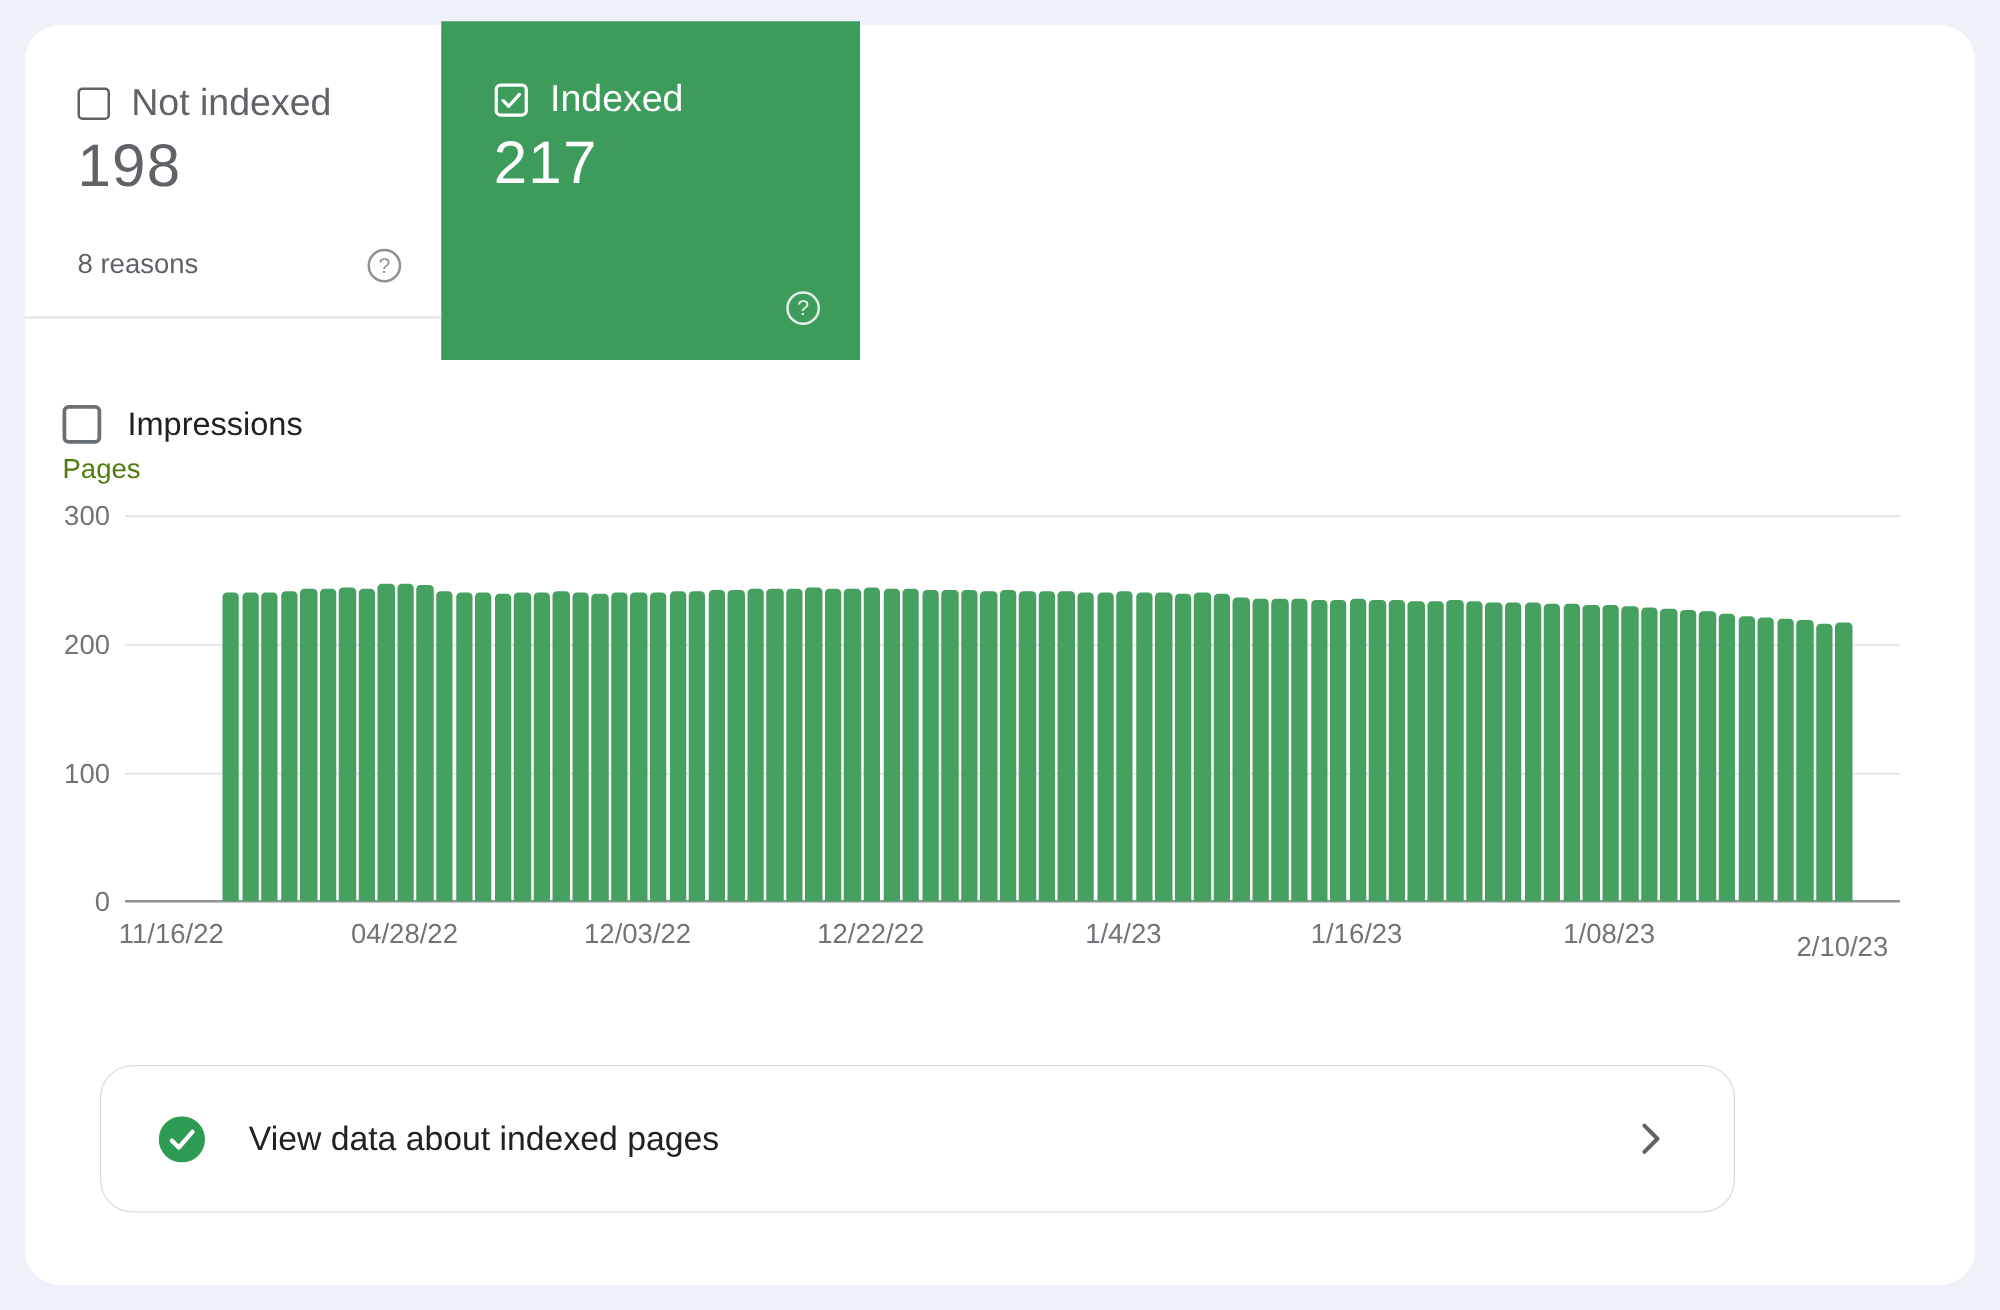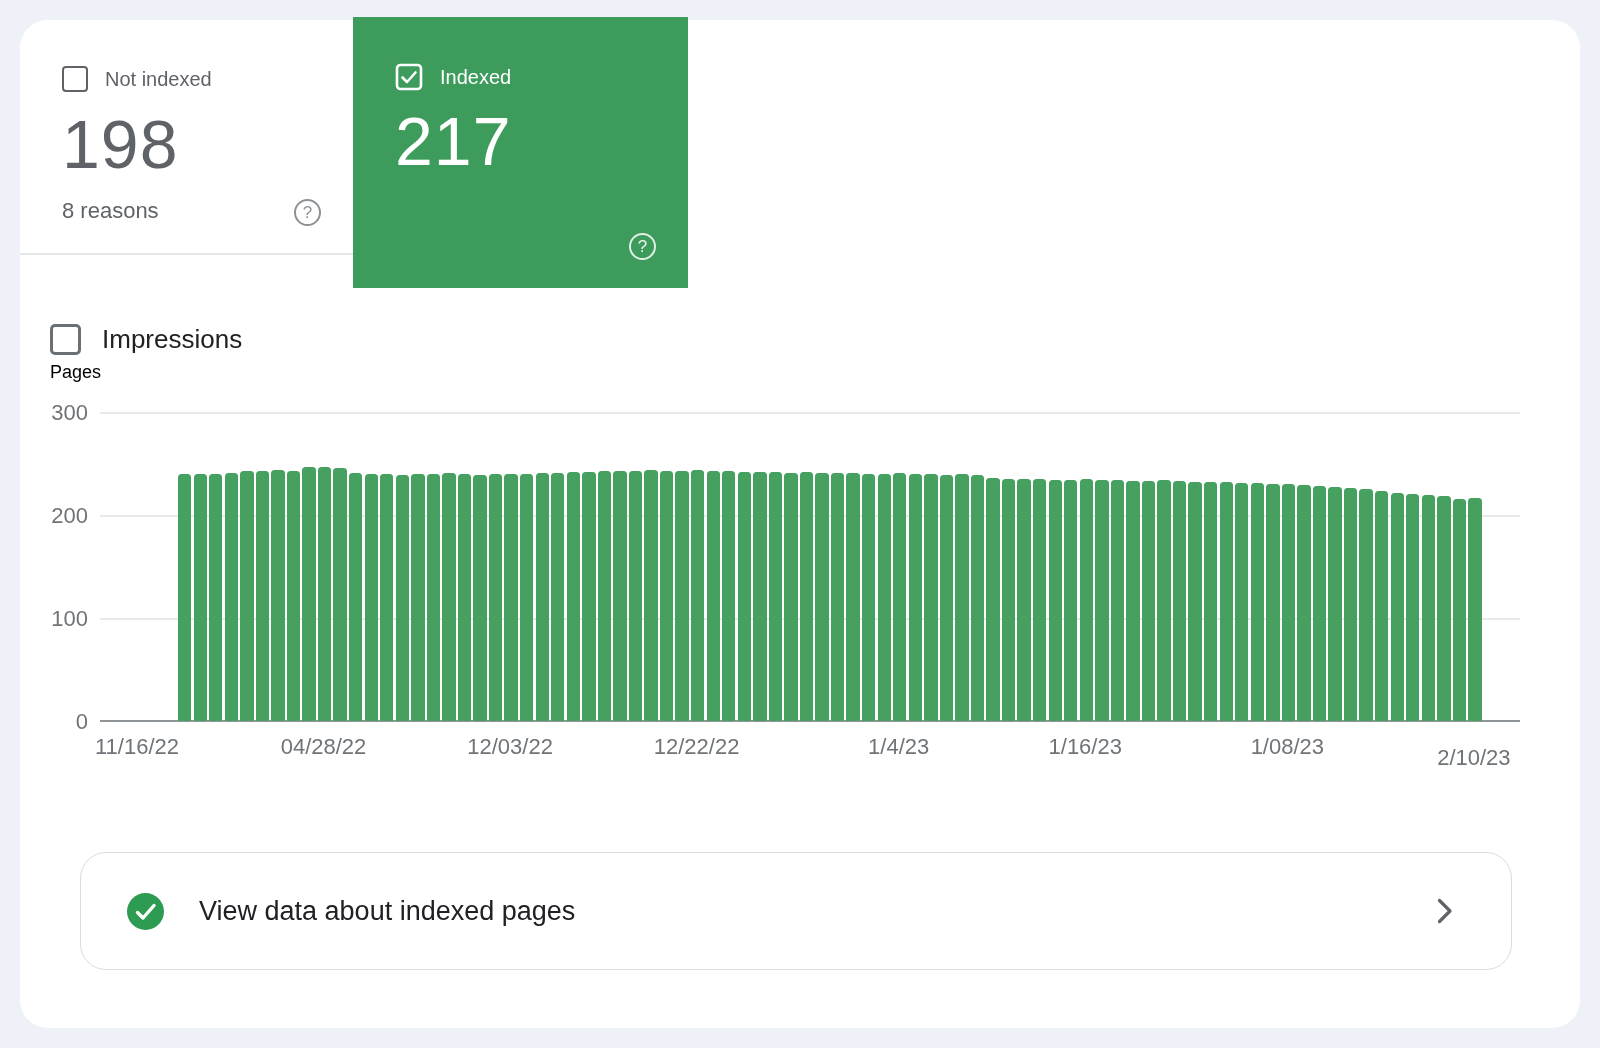--- a/index.html
+++ b/index.html
@@ -18,46 +18,46 @@
   
   .metric-box { position:absolute; cursor:pointer; }
   .box-not-indexed { left:20px; top:20px; width:333px; height:234px; background:#fff; border-top-left-radius:28px; }
   .box-indexed { left:353px; top:17px; width:335px; height:271px; background:#3d9c5c; z-index:2; }
   .metrics-divider { position:absolute; left:20px; top:253px; width:333px; height:2px; background:#e4e6e8; }
   .metric-head { position:absolute; left:42px; top:46px; display:flex; align-items:center; gap:17px; }
   .cb {
     width:26px; height:26px; border:2.5px solid #5f6368; border-radius:4px; background:transparent;
     flex:0 0 auto;
   }
-  .metric-label { font-size:20px; color:#5f6368; }
+  .metric-label { font-size:30px; color:#5f6368; }
   .box-indexed .metric-label { color:#ffffff; }
-  .metric-value { position:absolute; left:42px; top:90px; font-size:68px; line-height:1; color:#5f6368; letter-spacing:1px; }
+  .metric-value { position:absolute; left:42px; top:90px; font-size:48px; line-height:1; color:#5f6368; letter-spacing:1px; }
   .box-indexed .metric-value { color:#ffffff; }
   .metric-sub { position:absolute; left:42px; top:178px; font-size:22px; color:#5f6368; }
   .help {
     position:absolute; right:32px; bottom:28px; width:27px; height:27px;
     border:2px solid #8d9196; border-radius:50%; color:#8d9196;
     font-size:17px; display:flex; align-items:center; justify-content:center; cursor:pointer;
   }
   .box-indexed .help { border-color:rgba(255,255,255,.85); color:rgba(255,255,255,.9); }
   
   .impressions-row { position:absolute; left:50px; top:284px; display:flex; align-items:center; gap:21px; cursor:pointer;margin-top:40px; }
   .cb-large { width:31px; height:31px; border:3px solid #6b7075; border-radius:5px; background:#fff; }
   .impressions-label { font-size:26px; color:#202124; }
   
-  .pages-label { position:absolute; left:50px; top:362px; font-size:18px; color:#000000; }
+  .pages-label { position:absolute; left:50px; top:362px; font-size:22px; color:#4d7c0f; }
   .plot { position:absolute; left:100px; top:413px; width:1420px; height:309px; }
   .gridline { position:absolute; left:0; width:100%; height:2px; background:#e8e9eb; }
   .axisline { position:absolute; left:0; bottom:0; width:100%; height:2.5px; background:#8f9498; }
   .bar { position:absolute; bottom:1px; background:#46a05f; border-radius:3.5px 3.5px 0 0; }
   .ytick { position:absolute; width:60px; text-align:right; font-size:22px; color:#6f7478; }
   .xtick { position:absolute; width:140px; text-align:center; font-size:22px; color:#6f7478; top:734px; }
   
   .banner {
-    position:absolute; left:80px; top:852px; width:1432px; height:118px;
+    position:absolute; left:80px; top:852px; width:1308px; height:118px;
     background:#fff; border:1px solid #dadce0; border-radius:26px;
     display:flex; align-items:center; cursor:pointer;
   }
   .banner-check { margin-left:46px; width:37px; height:37px; flex:0 0 auto; }
   .banner-text { margin-left:35px; font-size:27px; color:#202124; }
   .banner-chevron { position:absolute; right:58px; top:50%; transform:translateY(-50%); width:16px; height:26px; }
 </style>
 </head>
 <body>
 

